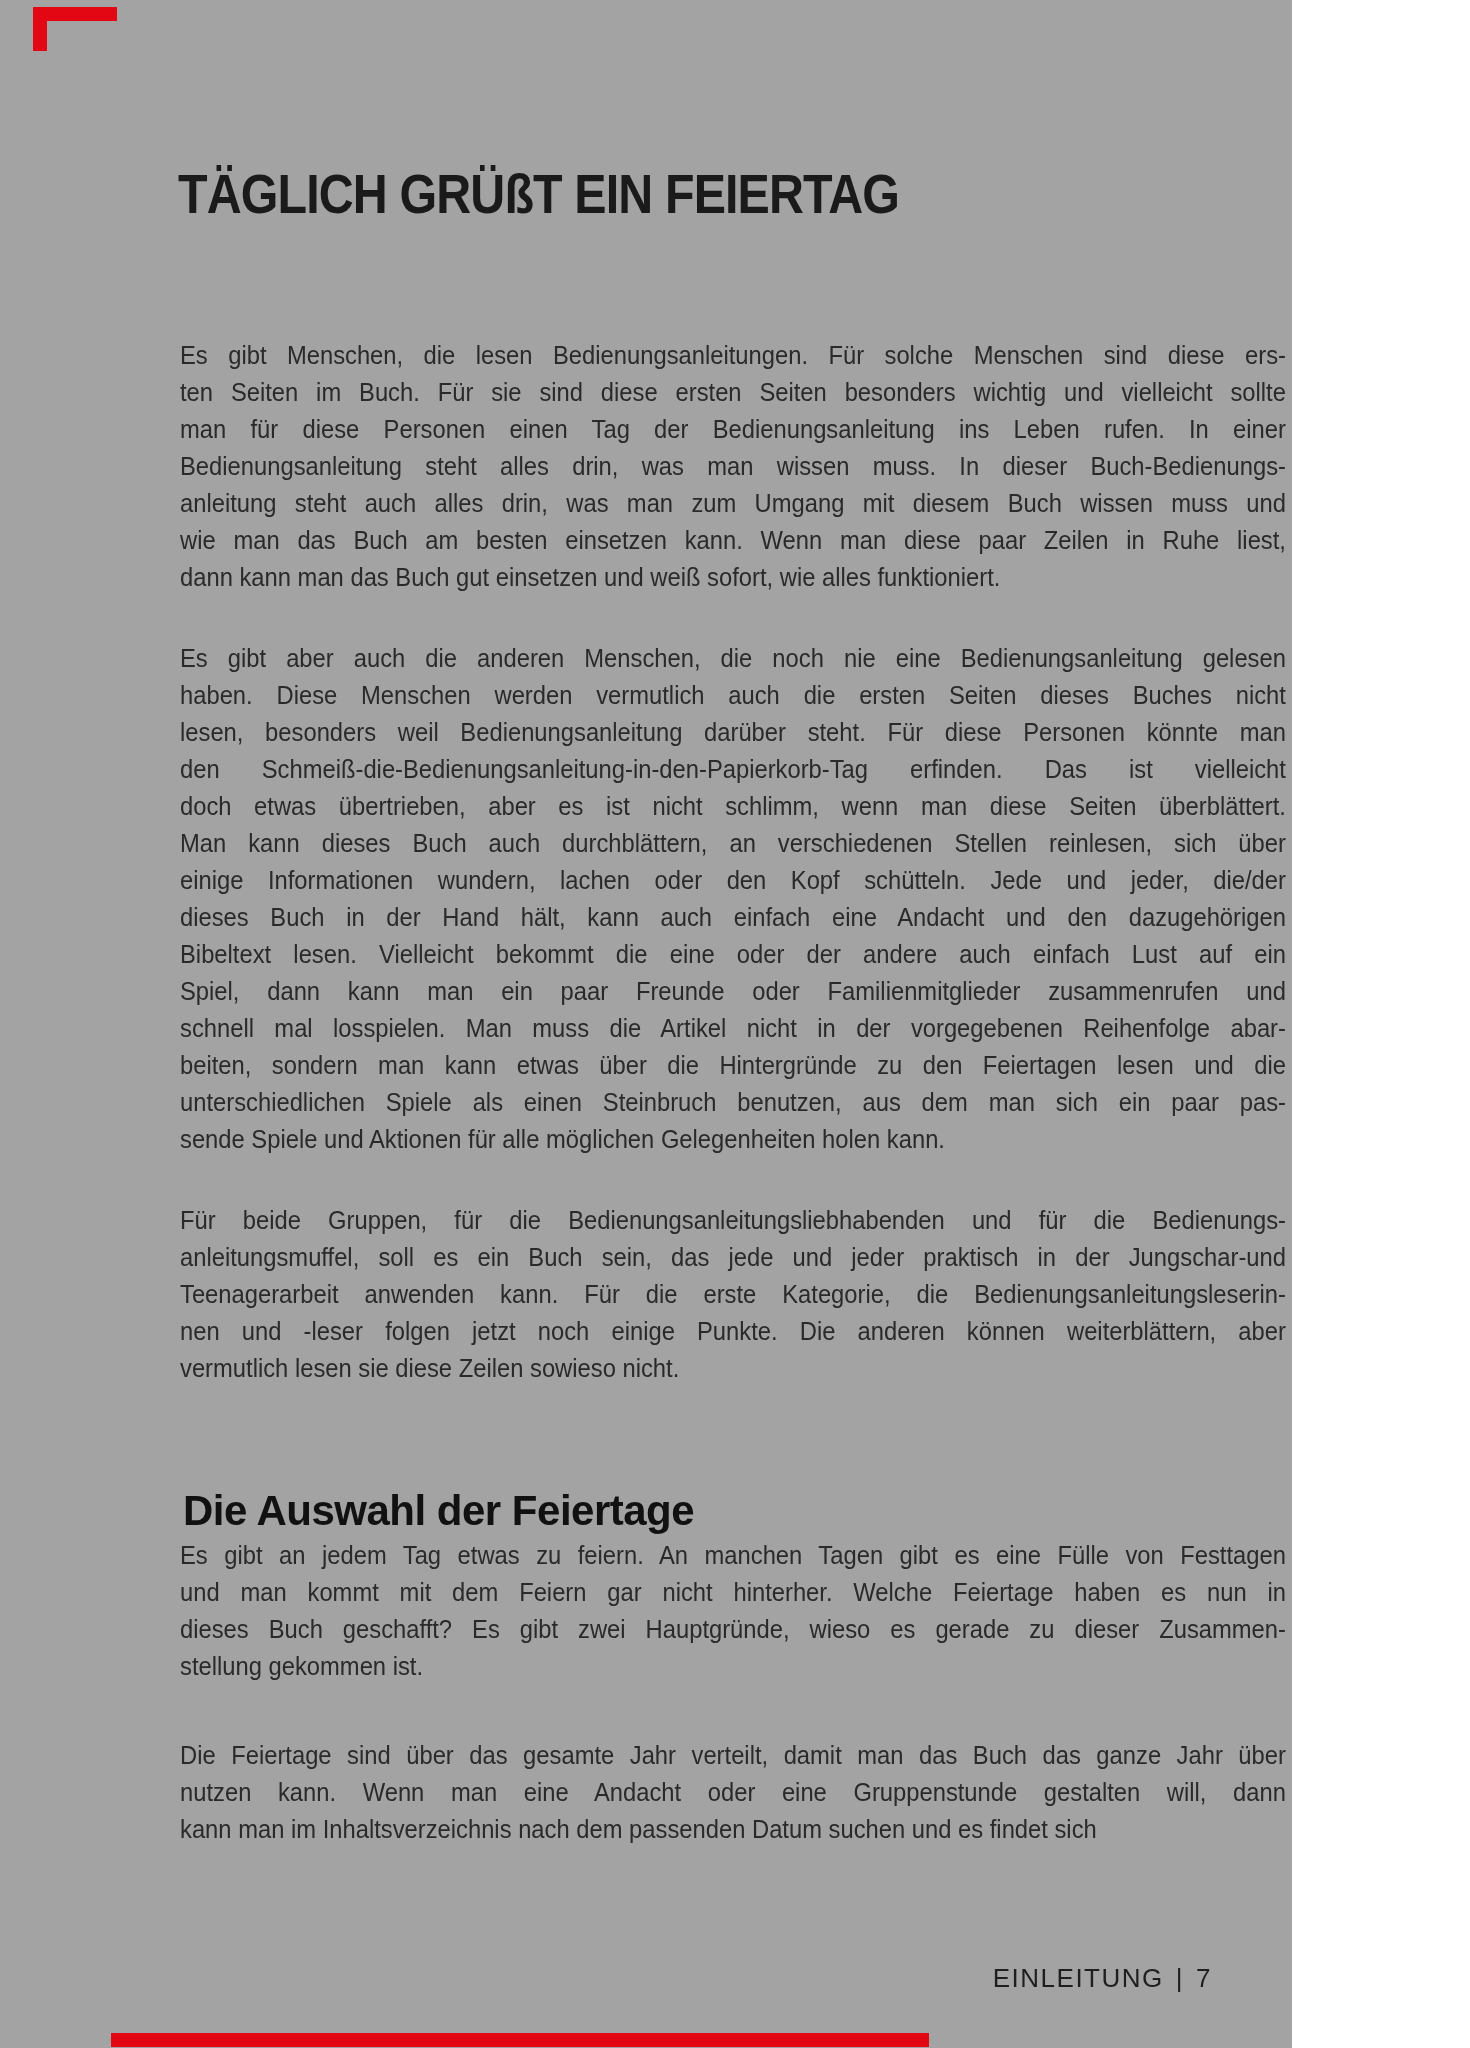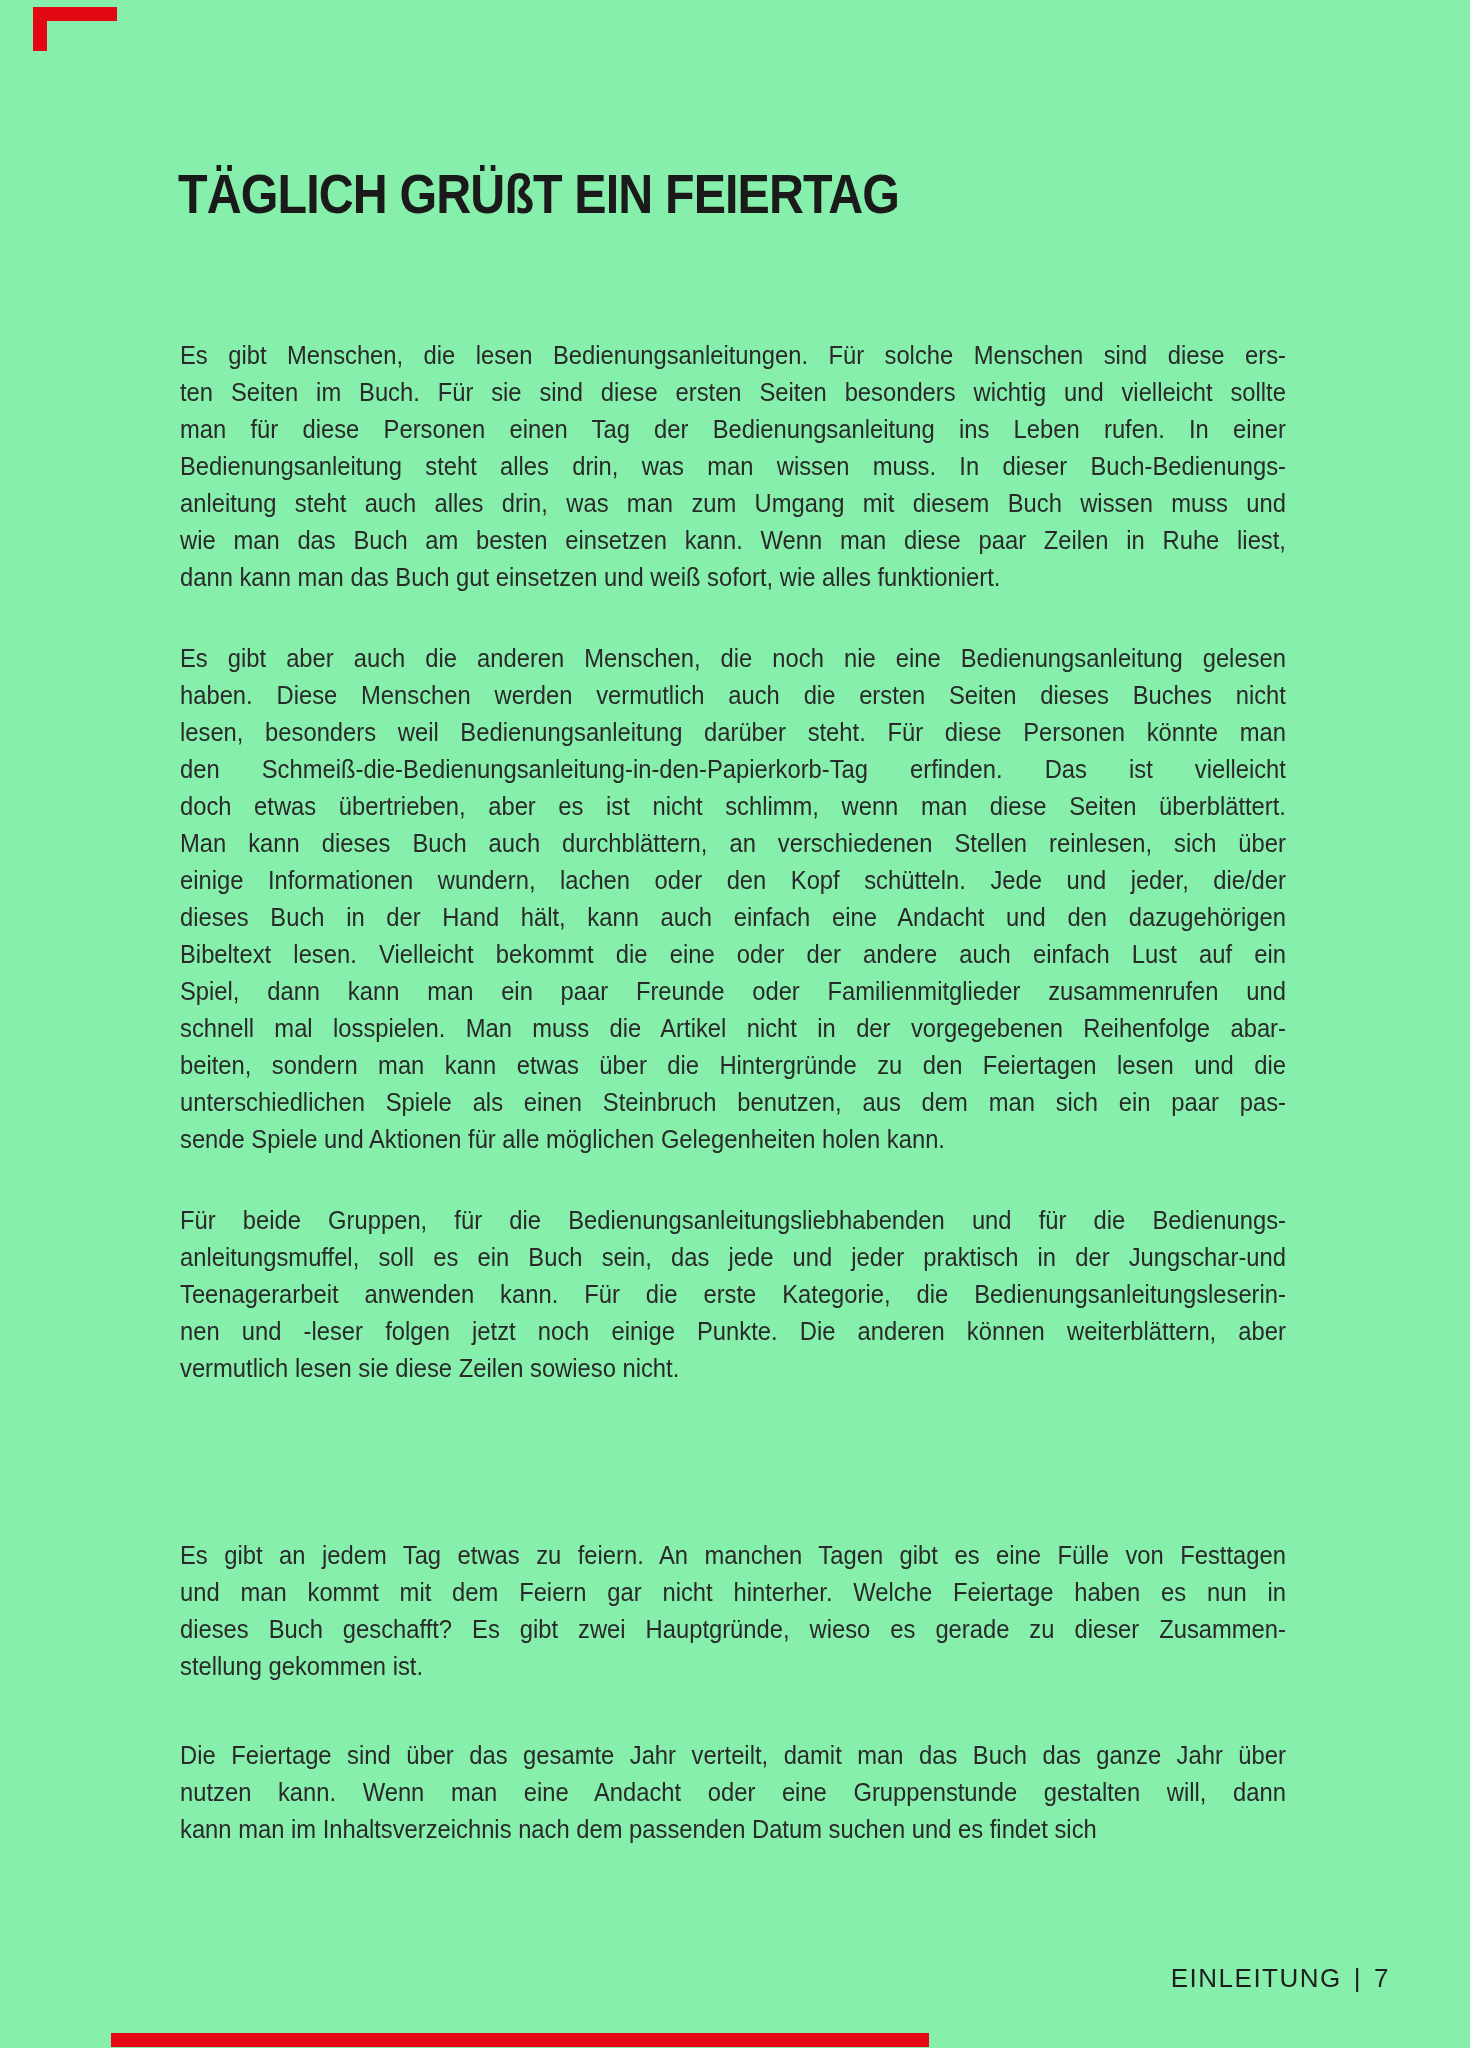--- a/index.html
+++ b/index.html
@@ -1,17 +1,17 @@
 <!DOCTYPE html>
 <html lang="de"><head>
 <meta charset="utf-8">
 <style>
   html,body { margin:0; padding:0; background:#ffffff; }
   .page {
-    position:relative; width:1470px; height:2048px; background:#86efac;
+    position:relative; width:1292px; height:2048px; background:#a3a3a3;
     font-family:"Liberation Sans", sans-serif; color:#262626; overflow:hidden;
   }
   
   .mark { position:absolute; }
   .corner-h { left:33px; top:7px;  width:84px;  height:14px; }
   .corner-v { left:33px; top:7px;  width:14px;  height:44px; }
   .bottom-bar { left:111px; top:2033px; width:818px; height:14px; }
 
   .page-title {
     position:absolute; left:178px; top:130px;
@@ -85,20 +85,21 @@
       <div class="jline jline--last">sende Spiele und Aktionen für alle möglichen Gelegenheiten holen kann.</div>
     </div>
   <div class="para p3">
       <div class="jline">Für beide Gruppen, für die Bedienungsanleitungsliebhabenden und für die Bedienungs-</div>
       <div class="jline">anleitungsmuffel, soll es ein Buch sein, das jede und jeder praktisch in der Jungschar-und</div>
       <div class="jline">Teenagerarbeit anwenden kann. Für die erste Kategorie, die Bedienungsanleitungsleserin-</div>
       <div class="jline">nen und -leser folgen jetzt noch einige Punkte. Die anderen können weiterblättern, aber</div>
       <div class="jline jline--last">vermutlich lesen sie diese Zeilen sowieso nicht.</div>
     </div>
 
+  <h2 class="h2 h2-auswahl">Die Auswahl der Feiertage</h2>
 
   <div class="para p4">
       <div class="jline">Es gibt an jedem Tag etwas zu feiern. An manchen Tagen gibt es eine Fülle von Festtagen</div>
       <div class="jline">und man kommt mit dem Feiern gar nicht hinterher. Welche Feiertage haben es nun in</div>
       <div class="jline">dieses Buch geschafft? Es gibt zwei Hauptgründe, wieso es gerade zu dieser Zusammen-</div>
       <div class="jline jline--last">stellung gekommen ist.</div>
     </div>
   <div class="para p5">
       <div class="jline">Die Feiertage sind über das gesamte Jahr verteilt, damit man das Buch das ganze Jahr über</div>
       <div class="jline">nutzen kann. Wenn man eine Andacht oder eine Gruppenstunde gestalten will, dann</div>

